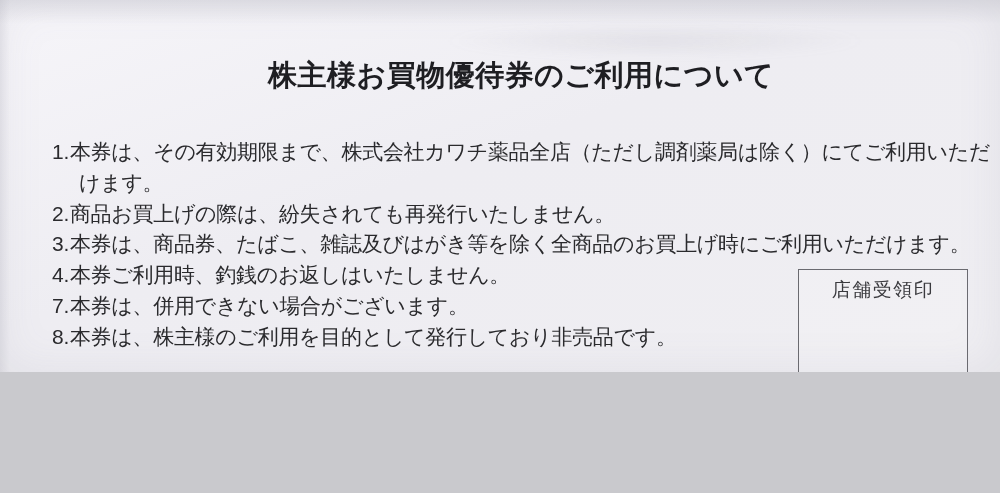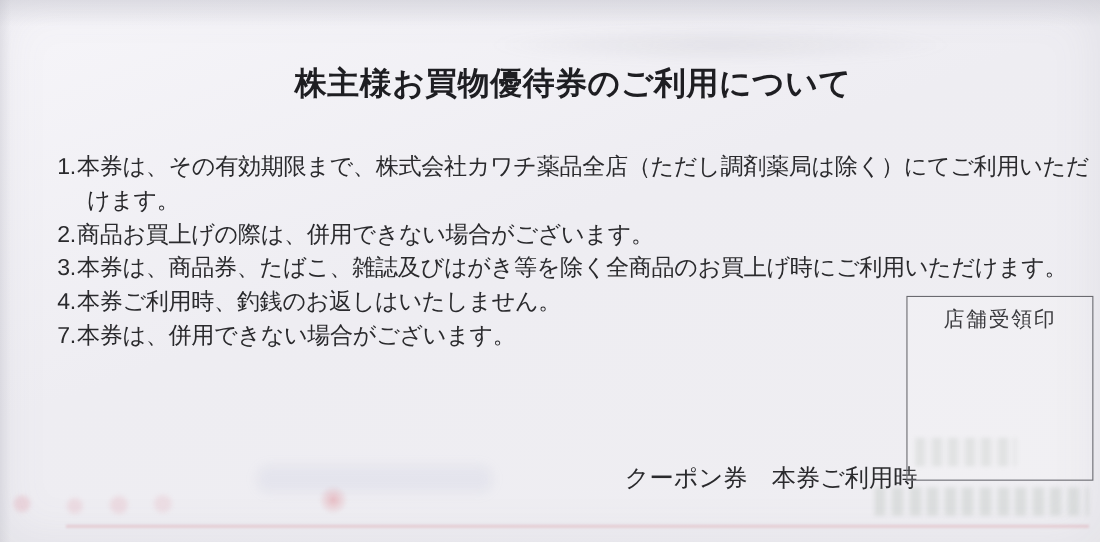--- a/index.html
+++ b/index.html
@@ -1,18 +1,18 @@
 <!DOCTYPE html>
 <html lang="ja"><head>
 <meta charset="utf-8">
 <style>
   html,body{margin:0;padding:0;background:#c9c9cd;}
   .page{
     position:relative;
-    width:1000px;height:493px;
+    width:1000px;height:372px;
     margin:0 auto;
     background:linear-gradient(160deg,#f6f5f9 0%,#eeedf2 45%,#efeef2 100%);
     box-shadow:inset 0 0 45px rgba(120,120,135,0.10);
     overflow:hidden;
     font-family:"Liberation Sans","DejaVu Sans",sans-serif;
     color:var(--ink,#2a2a2d);
   }
   
   .top-shade{position:absolute;left:0;top:0;width:100%;height:24px;
     background:linear-gradient(rgba(186,186,196,0.35),rgba(186,186,196,0));}
@@ -36,21 +36,21 @@
   .terms-line.cont{padding-left:27px;}
   .terms-num{padding-right:1px;}
 
   .issuer{
     position:absolute;left:568px;top:420px;
     font-size:22px;white-space:nowrap;color:var(--ink,#2a2a2d);
   }
   .issuer .gap{display:inline-block;width:22px;}
 
   .stamp-box{
-    position:absolute;left:824px;top:269px;width:168px;height:166px;
+    position:absolute;left:798px;top:269px;width:168px;height:166px;
     border:1px solid var(--box-border,#6a6a70);
     background:rgba(255,255,255,0.12);
     text-align:center;
   }
   .stamp-box-label{
     display:inline-block;margin-top:7px;
     font-size:19px;letter-spacing:1.5px;color:#3a3a3e;
   }
 
   
@@ -82,24 +82,25 @@
 
   <div class="top-shade"></div>
   <div class="crease-shadow"></div>
   <div class="left-shade"></div>
 
   <div class="doc-title">株主様お買物優待券のご利用について</div>
 
   <div class="terms" id="terms-list">
       <div class="terms-line"><span class="terms-num">1.</span><span>本券は、その有効期限まで、株式会社カワチ薬品全店（ただし調剤薬局は除く）にてご利用いただ</span></div>
       <div class="terms-line cont">けます。</div>
-      <div class="terms-line"><span class="terms-num">2.</span><span>商品お買上げの際は、併用できない場合がございます。</span></div>
+      <div class="terms-line"><span class="terms-num">2.</span><span>商品お買上げの際は、紛失されても再発行いたしません。</span></div>
       <div class="terms-line"><span class="terms-num">3.</span><span>本券は、商品券、たばこ、雑誌及びはがき等を除く全商品のお買上げ時にご利用いただけます。</span></div>
       <div class="terms-line"><span class="terms-num">4.</span><span>本券ご利用時、釣銭のお返しはいたしません。</span></div>
       <div class="terms-line"><span class="terms-num">7.</span><span>本券は、併用できない場合がございます。</span></div>
+      <div class="terms-line"><span class="terms-num">8.</span><span>本券は、株主様のご利用を目的として発行しており非売品です。</span></div>
     </div>
 
   <div class="issuer">
     <span>クーポン券</span><span class="gap"></span><span>本券ご利用時</span>
   </div>
 
   <div class="stamp-box">
     <span class="stamp-box-label">店舗受領印</span>
   </div>
 

